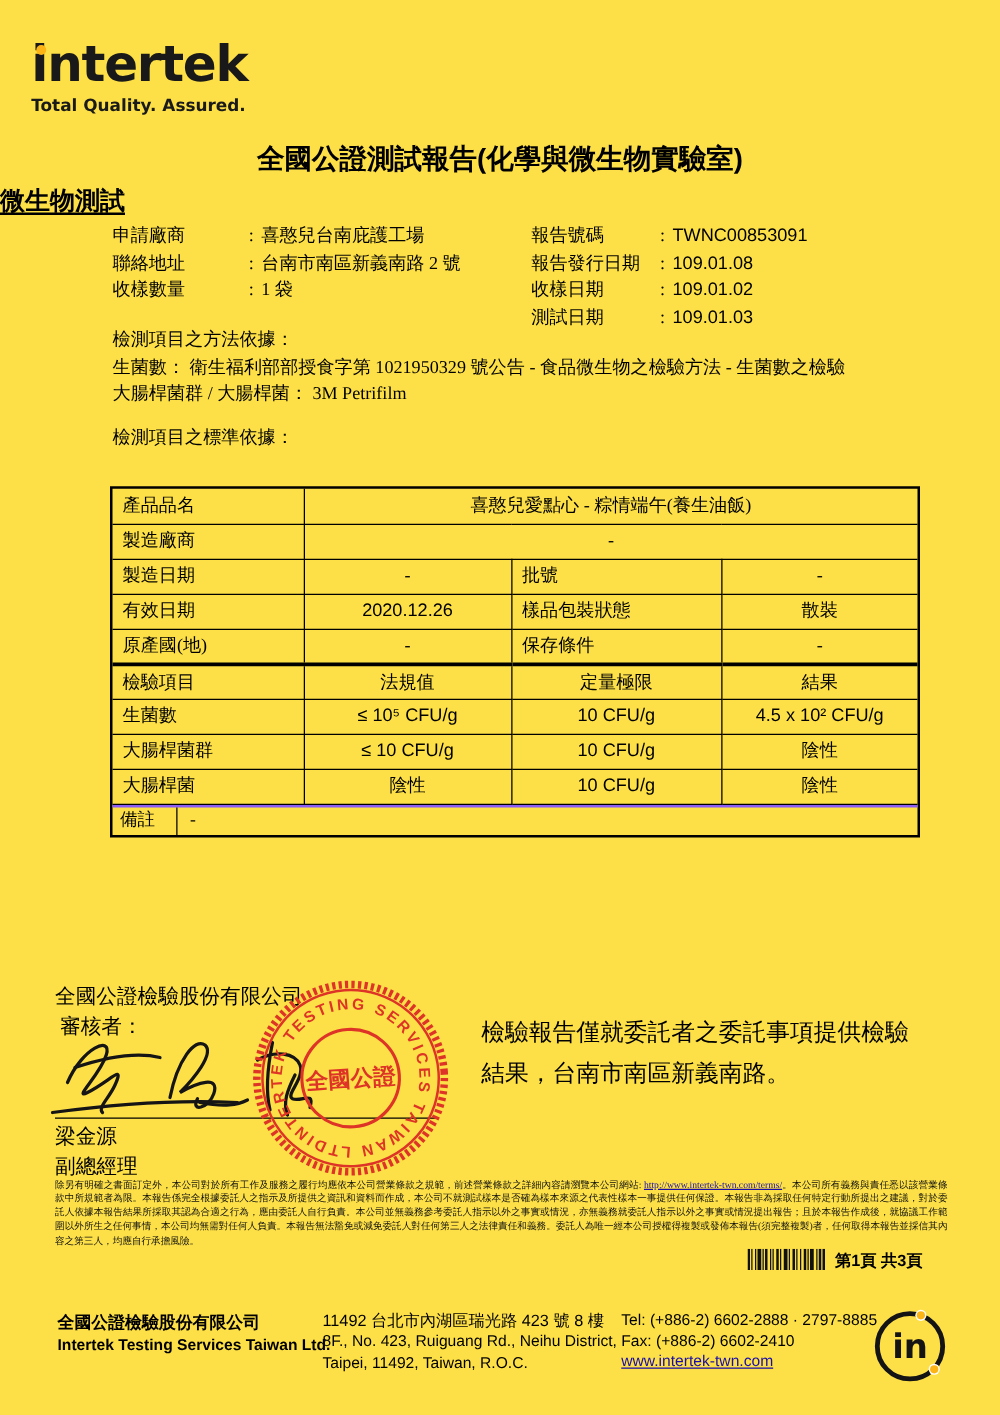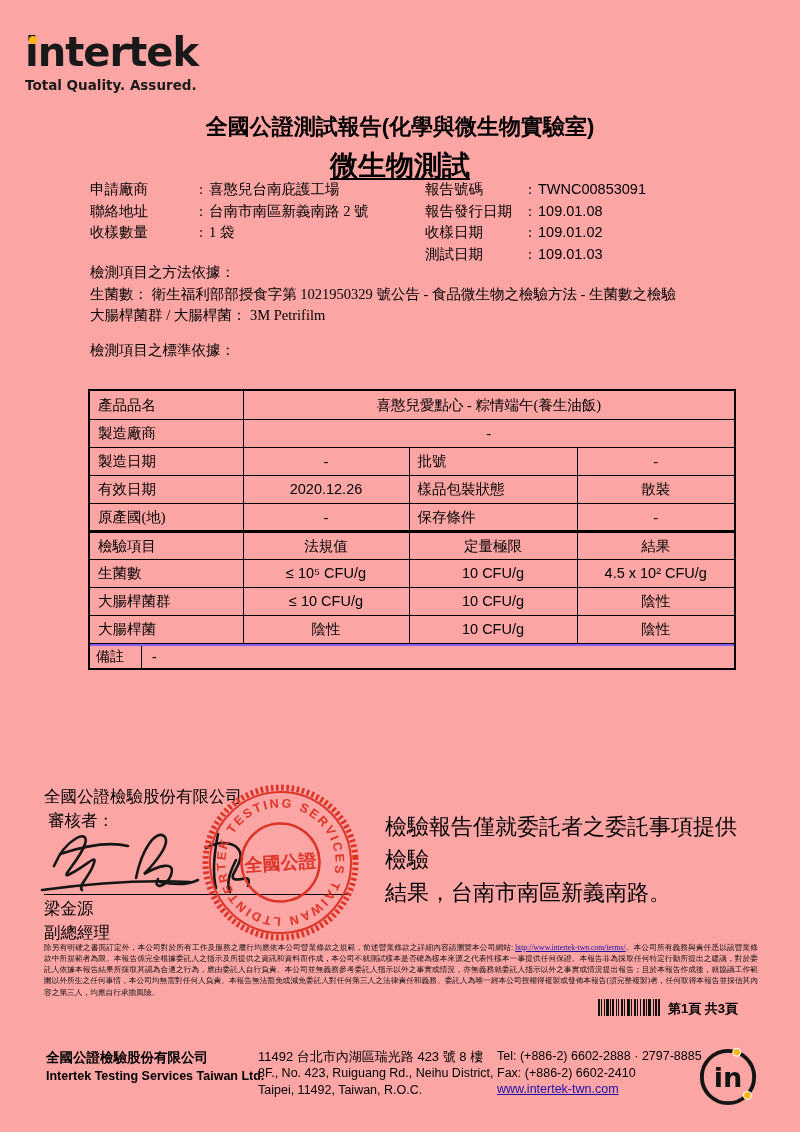--- a/index.html
+++ b/index.html
@@ -1,34 +1,34 @@
 <!DOCTYPE html>
 <html><head>
 <meta charset="utf-8">
 <style>
   * { margin:0; padding:0; box-sizing:border-box; }
   html,body { background:#ffffff; }
   .page {
-    position:relative; width:800px; height:1132px; background:#fca5a5;
+    position:relative; width:800px; height:1132px; background:#fde047;
     font-family:"Liberation Serif","DejaVu Serif",serif; color:#000; overflow:hidden;
   }
   
   .logo-block { position:absolute; left:25px; top:30px; }
   .brand { position:relative; font-family:"DejaVu Sans",sans-serif; font-weight:700;
            font-size:40px; letter-spacing:-1px; color:#191919; line-height:44px; }
   .brand-dot { position:absolute; left:4px; top:6px; width:8px; height:8px;
                border-radius:50%; background:#fdb515; }
   .tagline { font-family:"DejaVu Sans",sans-serif; font-weight:700; font-size:13.5px;
              color:#1a1a1a; margin-top:3px; }
   
   .doc-title { position:absolute; top:112px; left:0; width:100%; text-align:center;
                font-family:"Liberation Sans","DejaVu Sans",sans-serif;
                font-weight:700; font-size:22px; }
-  .doc-subtitle { position:absolute; top:147px; left:0; width:100%; text-align:center;
-                  font-size:28px; font-weight:600; text-decoration:underline;
+  .doc-subtitle { position:absolute; top:147px; left:0; width:100%; 
+                  font-size:20px; font-weight:600; text-decoration:underline;
                   text-underline-offset:3px; }
   
   .info-block { position:absolute; top:179px; left:90px; width:645px; display:flex; }
   .info-col-left { width:335px; }
   .info-col-right { flex:1; }
   .info-row { display:flex; font-size:14.5px; line-height:21.5px;align-items:center; }
   .info-row .lbl { width:103px; }
   .info-col-right .info-row .lbl { width:97px; }
   .info-row .colon { width:16px; text-align:center; }
   .num { font-family:"Liberation Sans","DejaVu Sans",sans-serif; }
@@ -55,21 +55,21 @@
   
   .sign-company { position:absolute; left:44px; top:786px; font-size:16.5px; }
   .sign-reviewer-label { position:absolute; left:48px; top:810px; font-size:16.5px; }
   .signature-svg { position:absolute; left:40px; top:820px; }
   .sign-line { position:absolute; left:44px; top:894px; width:306px;
                border-top:1.5px solid #000; }
   .sign-name { position:absolute; left:44px; top:898px; font-size:16.5px; }
   .sign-title { position:absolute; left:44px; top:922px; font-size:16.5px; }
   .stamp-svg { position:absolute; left:198px; top:780px; transform:rotate(-4deg); }
   .statement { position:absolute; left:385px; top:810px; width:370px;
-               font-size:22px; line-height:33px;font-family:Liberation Serif, serif; }
+               font-size:19px; line-height:33px;font-family:Liberation Serif, serif; }
   
   .disclaimer { position:absolute; left:44px; top:942px; width:714px;
                 font-size:7.7px; line-height:1.45; text-align:justify; color:#101010; }
   .disc-link { color:#1a0dab; text-decoration:underline; }
   
   .barcode { position:absolute; left:598px; top:999px; }
   .pagination { position:absolute; left:668px; top:1000px; font-size:13px;
                 font-weight:700; font-family:"Liberation Sans","DejaVu Sans",sans-serif; }
   
   .footer { position:absolute; left:0; top:1046px; width:800px;

